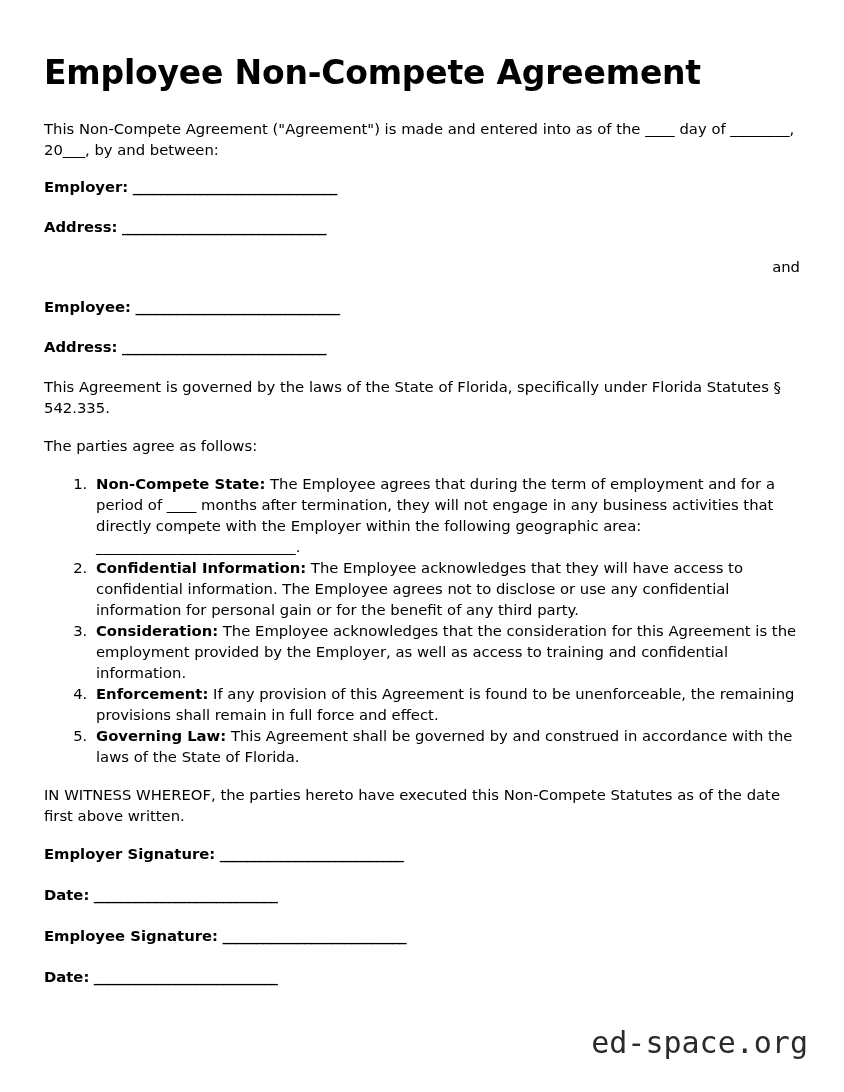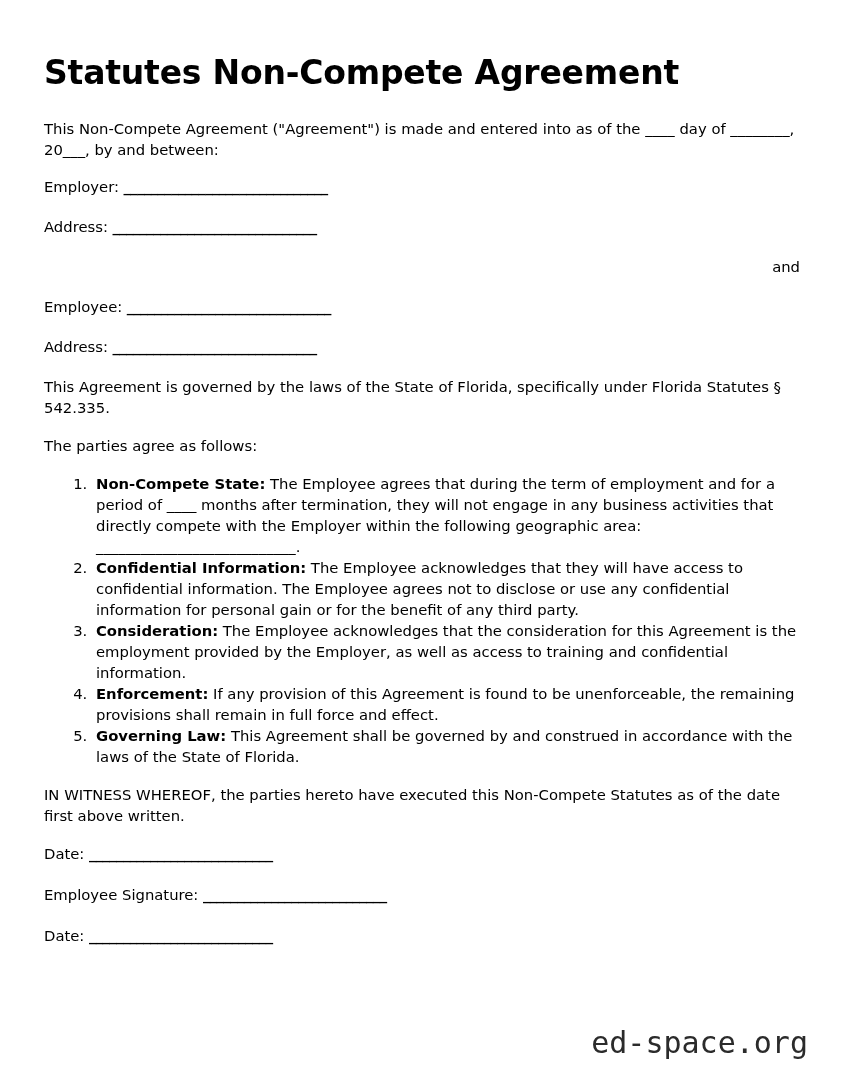--- a/index.html
+++ b/index.html
@@ -39,21 +39,21 @@
   }
   p.para.tight {
     margin-bottom: 16px;
   }
   .field-line {
     font-size: 14.8px;
     line-height: 1.42;
     margin: 0 0 19px 0;
   }
   .field-label {
-    font-weight: normal;
+    font-weight: bold;
   }
   .blank {
     font-weight: bold;
     letter-spacing: -0.6px;
     white-space: pre;
     text-align: center;
   }
   .and-line {
     font-size: 14.8px;
     line-height: 1.42;
@@ -91,21 +91,21 @@
     color: #2b2b2b;
     letter-spacing: 0px;
     white-space: nowrap;
   }
 </style>
 </head>
 <body>
 
 <div class="page">
 
-  <h1 class="doc-title">Statutes Non-Compete Agreement</h1>
+  <h1 class="doc-title">Employee Non-Compete Agreement</h1>
 
   <p class="para tight">This Non-Compete Agreement ("Agreement") is made and entered into as of the ____ day of ________, 20___, by and between:</p>
 
   <div class="field-line">
     <span class="field-label">Employer:</span><span class="blank"> ______________________________</span>
   </div>
 
   <div class="field-line">
     <span class="field-label">Address:</span><span class="blank"> ______________________________</span>
   </div>
@@ -129,20 +129,23 @@
     <li><b>Confidential Information:</b><span> The Employee acknowledges that they will have access to confidential information. The Employee agrees not to disclose or use any confidential information for personal gain or for the benefit of any third party.</span></li>
     <li><b>Consideration:</b><span> The Employee acknowledges that the consideration for this Agreement is the employment provided by the Employer, as well as access to training and confidential information.</span></li>
     <li><b>Enforcement:</b><span> If any provision of this Agreement is found to be unenforceable, the remaining provisions shall remain in full force and effect.</span></li>
     <li><b>Governing Law:</b><span> This Agreement shall be governed by and construed in accordance with the laws of the State of Florida.</span></li>
   </ol>
 
   <p class="para">IN WITNESS WHEREOF, the parties hereto have executed this Non-Compete Statutes as of the date first above written.</p>
 
   <div class="sig-block">
 
+    <div class="sig-line">
+      <span class="field-label">Employer Signature:</span><span class="blank"> ___________________________</span>
+    </div>
 
     <div class="sig-line">
       <span class="field-label">Date:</span><span class="blank"> ___________________________</span>
     </div>
 
     <div class="sig-line">
       <span class="field-label">Employee Signature:</span><span class="blank"> ___________________________</span>
     </div>
 
     <div class="sig-line">

